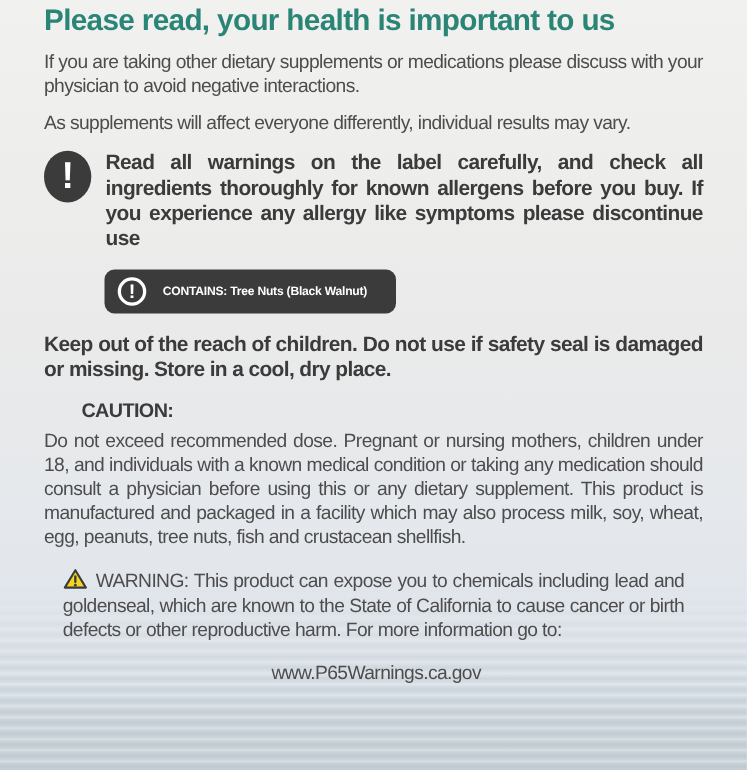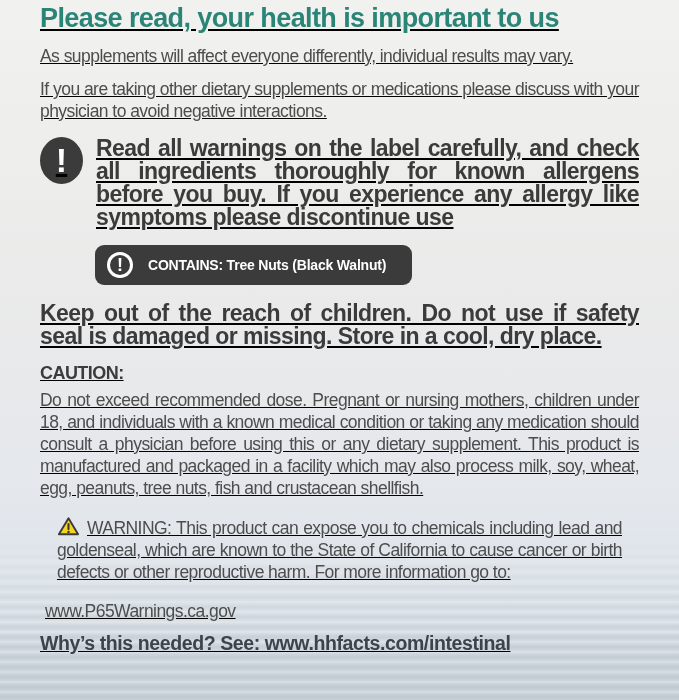--- a/index.html
+++ b/index.html
@@ -25,21 +25,20 @@
       rgba(255,255,255,0.00) 4px, rgba(110,135,150,0.10) 7px,
       rgba(110,135,150,0.00) 10px);
     -webkit-mask-image: linear-gradient(180deg, transparent 0%, #000 55%);
     mask-image: linear-gradient(180deg, transparent 0%, #000 55%);
     pointer-events: none;
   }
   .content {
     position: relative;
     padding: 3px 40px 0 40px;
     letter-spacing: -0.55px;
-    text-decoration: underline;
   }
   .page-title {
     font-size: 27px; font-weight: bold;
     letter-spacing: -0.6px;
     margin: 0 0 11px 0;
   }
   .body-text {
     font-size: 17.5px; line-height: 22px;
     text-align: justify;
     margin: 0 0 11px 0;
@@ -52,38 +51,38 @@
     flex: 0 0 auto;
     width: 43px; height: 47px;
     border-radius: 50%;
     color: #ffffff;
     display: flex; align-items: center; justify-content: center;
     font-size: 34px; font-weight: bold;
     letter-spacing: 0;
   }
   .bold-text {
     font-weight: bold;
-    font-size: 23px; line-height: 23px;
+    font-size: 19px; line-height: 23px;
     text-align: justify;
   }
   .contains-badge {
     display: inline-flex; align-items: center; gap: 15px;
     border-radius: 9px;
     padding: 7px 26px 7px 12px;
     margin-left: 55px;
     color: #ffffff;
   }
   .badge-ring-icon {
     width: 26px; height: 26px;
     border: 3px solid #ffffff; border-radius: 50%;
     display: flex; align-items: center; justify-content: center;
     font-weight: bold; font-size: 18px;
     letter-spacing: 0;
   }
-  .badge-label { font-weight: bold; font-size: 14px; letter-spacing: -0.2px; }
+  .badge-label { font-weight: bold; font-size: 11px; letter-spacing: -0.2px; }
   .keep-out { margin: 17px 0 15px 0; }
   .section-heading {
     font-weight: bold; font-size: 18px;
     margin: 0 0 5px 0;
   }
   .caution-body { }
   .ca-heading { letter-spacing: -0.2px; margin-bottom: 4px; }
   .ca-warning { margin: 17px; }
   .triangle-icon {
     display: inline-block;
@@ -101,47 +100,46 @@
 <body>
 
 <div id="page">
 
   <div class="water-texture"></div>
 
   <div class="content">
 
     <h1 class="page-title" style="color: rgb(43, 133, 119);">Please read,  your health is important to us</h1>
 
+    <p class="body-text" style="color: rgb(77, 77, 77);">If you are taking other dietary supplements or medications please discuss with your physician to avoid negative interactions.</p>
+
     <p class="body-text" style="color: rgb(77, 77, 77);">As supplements will affect everyone differently, individual results may vary.</p>
-
-    <p class="body-text" style="color: rgb(77, 77, 77);">If you are taking other dietary supplements or medications please discuss with your physician to avoid negative interactions.</p>
 
     <div class="allergen-row">
       <span class="big-warning-icon" style="background: rgb(59, 59, 59);">!</span>
       <div class="bold-text" style="color: rgb(59, 59, 59);">Read all warnings on the label carefully, and check all ingredients thoroughly for known allergens before you buy. If you experience any allergy like symptoms please discontinue use</div>
     </div>
 
     <div class="contains-badge" style="background: rgb(59, 59, 59); color: rgb(255, 255, 255);">
       <span class="badge-ring-icon">!</span>
       <span class="badge-label">CONTAINS: Tree Nuts (Black Walnut)</span>
     </div>
 
     <div class="bold-text keep-out" style="color: rgb(59, 59, 59);">Keep out of the reach of children. Do not use if safety seal is damaged or missing. Store in a cool, dry place.</div>
 
-    <div class="section-heading" style="color: rgb(59, 59, 59);">CAUTION:</div>
+    <div class="section-heading" style="color: rgb(59, 59, 59); margin-left: 34px;">CAUTION:</div>
 
     <p class="body-text caution-body" style="color: rgb(77, 77, 77);">Do not exceed recommended dose. Pregnant or nursing mothers, children under 18, and individuals with a known medical condition or taking any medication should consult a physician before using this or any dietary supplement. This product is manufactured and packaged in a facility which may also process milk, soy, wheat, egg, peanuts, tree nuts, fish and crustacean shellfish.</p>
 
 
     <p class="body-text ca-warning" style="color: rgb(77, 77, 77);">
       <svg class="triangle-icon" width="23" height="21" viewBox="0 0 24 21" aria-hidden="true">
         <path d="M12 2 L22 18.5 L2 18.5 Z" fill="#f5d523" stroke="#3b3b3b" stroke-width="2" stroke-linejoin="round"></path>
         <line x1="12" y1="8" x2="12" y2="13.2" stroke="#3b3b3b" stroke-width="2.2" stroke-linecap="round"></line>
         <circle cx="12" cy="16.2" r="1.3" fill="#3b3b3b"></circle>
       </svg><span>WARNING: This product can expose you to chemicals including lead and goldenseal, which are known to the State of California to cause cancer or birth defects or other reproductive harm. For more information go to:</span>
     </p>
 
-    <div class="ca-url" style="color: rgb(77, 77, 77);">www.P65Warnings.ca.gov</div>
+    <div class="ca-url" style="color: rgb(77, 77, 77); text-align: center;">www.P65Warnings.ca.gov</div>
 
-    <div class="footer-note" style="color: rgb(58, 68, 74);">Why’s this needed? See: www.hhfacts.com/intestinal</div>
 
   </div>
 </div>
 
 </body></html>

